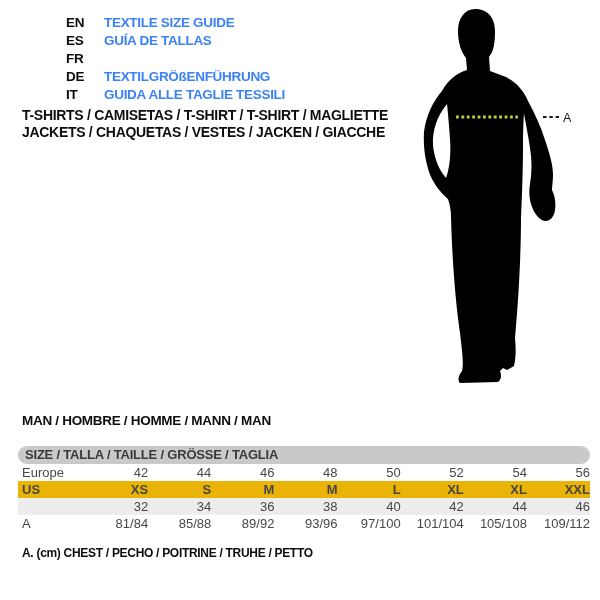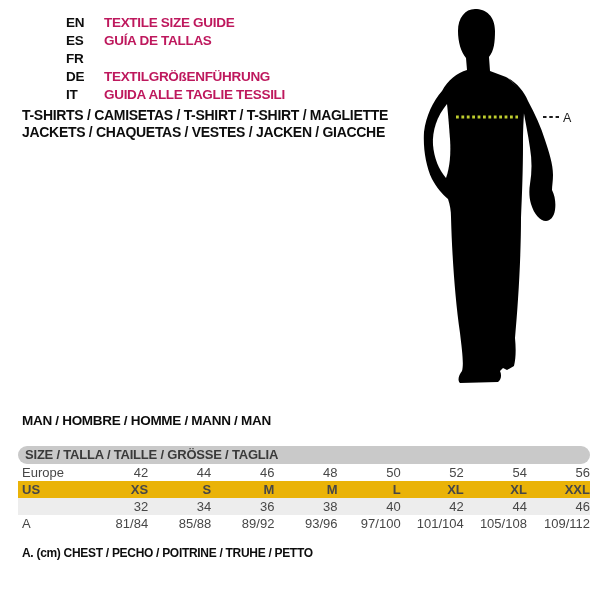--- a/index.html
+++ b/index.html
@@ -7,21 +7,21 @@
     width:600px;height:600px;position:relative;background:#ffffff;
     font-family:"Liberation Sans","DejaVu Sans",sans-serif;
     color:#111;overflow:hidden;
   }
   .abs{position:absolute;}
 
   
   .lang-block{left:22px;top:14px;}
   .lang-row{display:flex;height:18px;line-height:18px;}
   .lang-code{width:38px;font-weight:700;font-size:13.5px;letter-spacing:-0.3px;color:#0d0d0d;padding-left:44px;}
-  .lang-label{font-weight:700;font-size:13.5px;letter-spacing:-0.3px;color:#be185d;white-space:nowrap;}
+  .lang-label{font-weight:700;font-size:13.5px;letter-spacing:-0.3px;color:#3b82f6;white-space:nowrap;}
 
   
   .cats{left:22px;top:107px;}
   .cat-line{font-weight:700;font-size:14px;letter-spacing:-0.3px;line-height:17px;color:#0d0d0d;white-space:nowrap;}
 
   
   .figure-wrap{left:410px;top:0;width:190px;height:400px;}
 
   
   .man-title{left:22px;top:413px;font-weight:700;font-size:13.5px;letter-spacing:-0.3px;color:#0d0d0d;white-space:nowrap;}

